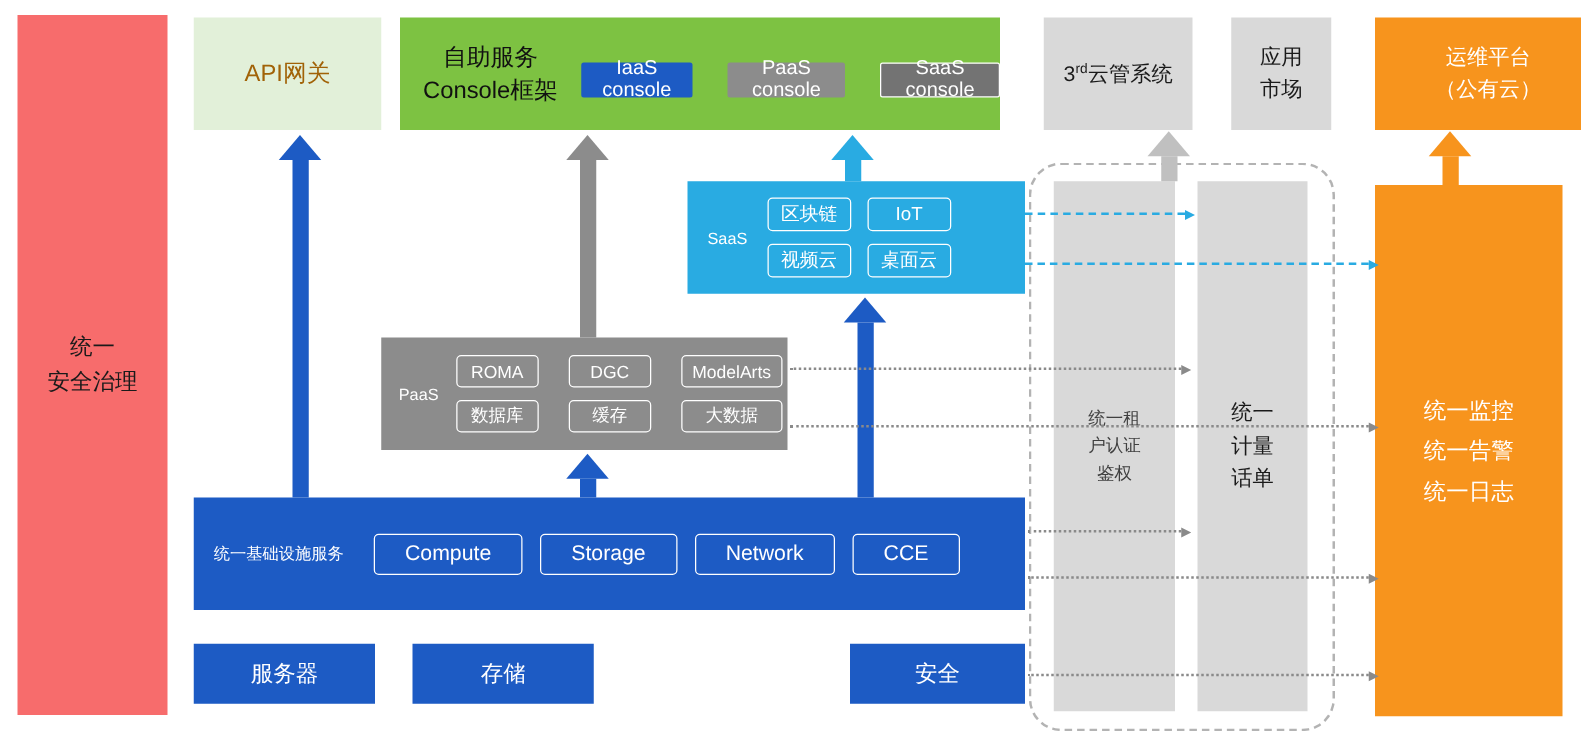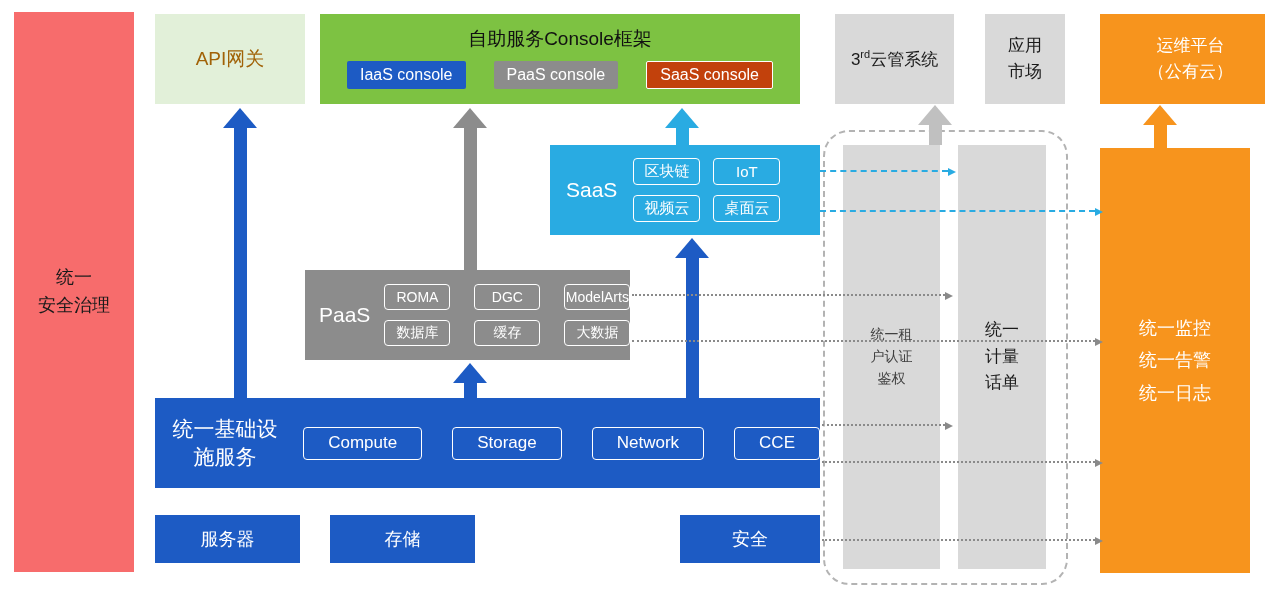--- a/index.html
+++ b/index.html
@@ -4,45 +4,45 @@
 <style>
   * { margin:0; padding:0; box-sizing:border-box; }
   body { background:#ffffff; font-family:"Liberation Sans", sans-serif; }
   .canvas { position:relative; width:1265px; height:605px; background:#ffffff; overflow:hidden; }
   .box { position:absolute; display:flex; align-items:center; justify-content:center; text-align:center; }
   .ml { white-space:pre-line; line-height:1.55; }
 
   
   .red-bar { left:14px; top:12px; width:120px; height:560px; background:#f76c6c; color:#1a1a1a; font-size:18px; }
   .api-gateway { left:155px; top:14px; width:150px; height:90px; background:#e2f0d9; color:#a16207; font-size:19px; }
-  .console-frame { left:320px; top:14px; width:480px; height:90px; background:#7dc242; flex-direction:column; justify-content:flex-start; padding-top:12px; color:#111; }
+  .console-frame { left:320px; top:14px; width:480px; height:90px; background:#7dc242; flex-direction:row; justify-content:flex-start; padding-top:0; color:#111; }
   .cf-title { font-size:19px; }
   .cf-row { display:flex; gap:28px; margin-top:9px; }
   .chip { height:28px; padding:0 13px; display:flex; align-items:center; justify-content:center; color:#fff; font-size:16px; border-radius:2px; }
   .chip-iaas { background:#1d5bc4; }
   .chip-paas { background:#8c8c8c; }
-  .chip-saas { background:#c2410c; border:1px solid #ffffff; }
+  .chip-saas { background:#737373; border:1px solid #ffffff; }
 
   .gray-box { background:#d9d9d9; color:#1a1a1a; }
   .third-cloud { left:835px; top:14px; width:119px; height:90px; font-size:17px; }
   .third-cloud sup { font-size:11px; }
   .app-market { left:985px; top:14px; width:80px; height:90px; font-size:17px; }
   .ops-platform { left:1100px; top:14px; width:181px; height:90px; background:#f7941d; color:#fff; font-size:17px; }
 
   .saas-box { left:550px; top:145px; width:270px; height:90px; background:#29abe2; justify-content:flex-start; padding-left:16px; gap:16px; }
-  .layer-label { color:#fff; font-size:21px; }
+  .layer-label { color:#fff; font-size:13px; }
   .grid2 { display:grid; grid-template-columns:auto auto; gap:10px 13px; }
   .pill { border:1.5px solid #fff; border-radius:4px; color:#fff; font-size:15px; height:27px; display:flex; align-items:center; justify-content:center; padding:0 10px; min-width:62px; }
 
   .paas-box { left:305px; top:270px; width:325px; height:90px; background:#8c8c8c; justify-content:flex-start; padding-left:14px; gap:14px; }
   .grid3 { display:grid; grid-template-columns:auto auto auto; gap:10px 24px; }
   .paas-box .pill { font-size:14px; min-width:66px; padding:0 8px; height:26px; }
 
   .infra-box { left:155px; top:398px; width:665px; height:90px; background:#1d5bc4; justify-content:flex-start; padding-left:16px; gap:24px; }
-  .infra-row { display:flex; gap:30px; }
+  .infra-row { display:flex; gap:14px; }
   .infra-box .pill { height:33px; font-size:17px; padding:0 24px; }
 
   .hw { background:#1d5bc4; color:#fff; font-size:18px; top:515px; height:48px; }
   .hw1 { left:155px; width:145px; }
   .hw2 { left:330px; width:145px; }
   .hw3 { left:505px; width:145px; }
   .hw4 { left:680px; width:140px; }
 
   .dashed-frame { position:absolute; left:823px; top:130px; width:245px; height:455px; border:2px dashed #b3b3b3; border-radius:26px; }
   .auth-bar { left:843px; top:145px; width:97px; height:424px; background:#d9d9d9; color:#404040; font-size:14px; }

